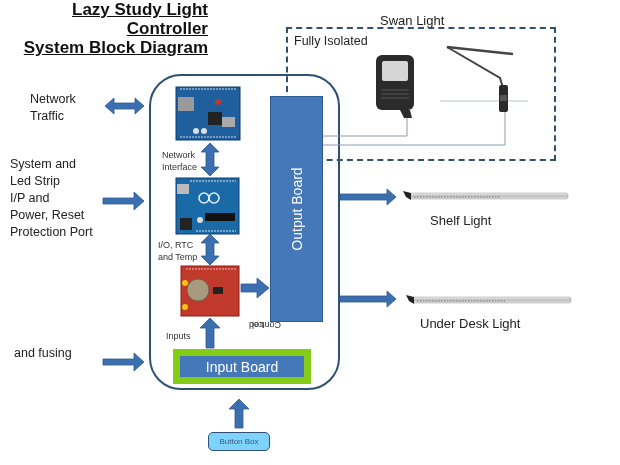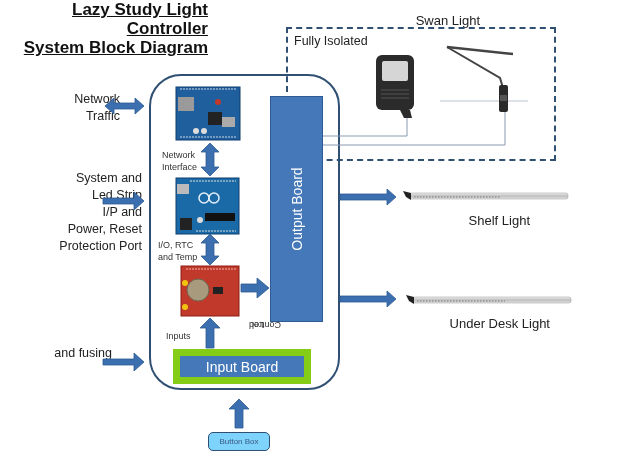--- a/index.html
+++ b/index.html
@@ -1,19 +1,19 @@
 <!DOCTYPE html>
 <html><head>
 <meta charset="utf-8">
 <style>
   html, body { margin:0; padding:0; background:#ffffff; }
   body { width:620px; height:465px; position:relative; overflow:hidden; font-family:"Liberation Sans", "DejaVu Sans", sans-serif; color:#222; }
   .abs { position:absolute; }
   .title { left:18px; top:0; width:190px; text-align:right; font-weight:bold; font-size:17px; line-height:19px; text-decoration:underline; color:#111; }
-  .lbl { font-size:12.5px; line-height:17px; text-align:right; color:#222; }
+  .lbl { font-size:12.5px; line-height:17px; text-align:left; color:#222; }
   .small { font-size:9px; line-height:12px; color:#333; }
   .container { left:149px; top:74px; width:191px; height:316px; border:2px solid #2f4f73; border-radius:32px; box-sizing:border-box; }
   .output-board { left:270px; top:96px; width:53px; height:226px; background:#4478b8; border:1px solid #2d5a92; box-sizing:border-box; }
   .output-label { left:270px; top:96px; width:53px; height:226px; display:flex; align-items:center; justify-content:center; }
   .output-label span { transform:rotate(-90deg); white-space:nowrap; color:#fff; font-size:14px; }
   .input-board { left:173px; top:349px; width:138px; height:35px; background:#4478b8; border:7px solid #84cc16; box-sizing:border-box; color:#fff; font-size:14px; display:flex; align-items:center; justify-content:center; }
   .button-box { left:208px; top:432px; width:62px; height:19px; border:1.5px solid #2f4f73; border-radius:5px; box-sizing:border-box; font-size:8px; color:#3a5a80; display:flex; align-items:center; justify-content:center; background:#7dd3fc; }
   .dashed { left:286px; top:27px; width:270px; height:134px; border:2px dashed #2f4f73; box-sizing:border-box; }
   .board { border-radius:3px; }
   .led-rot { left:247px; top:305px; width:28px; height:40px; display:flex; align-items:center; justify-content:center; }
@@ -44,21 +44,21 @@
   </div>
 
 <div class="abs button-box">
     <span>Button Box</span>
   </div>
 
 <div class="abs lbl" style="left:30px;top:91px;width:90px;">
   <div>Network</div>
   <div>Traffic</div>
 </div>
-<div class="abs lbl" style="left:10px;top:170px;width:110px;margin-left:22px;">
+<div class="abs lbl" style="left:10px;top:156px;width:110px;">
   <div>System and</div>
   <div>Led Strip</div>
   <div>I/P and</div>
   <div>Power, Reset</div>
   <div>Protection Port</div>
 </div>
 <div class="abs lbl" style="left:14px;top:345px;width:98px;">
   <div>and fusing</div>
 </div>
 

